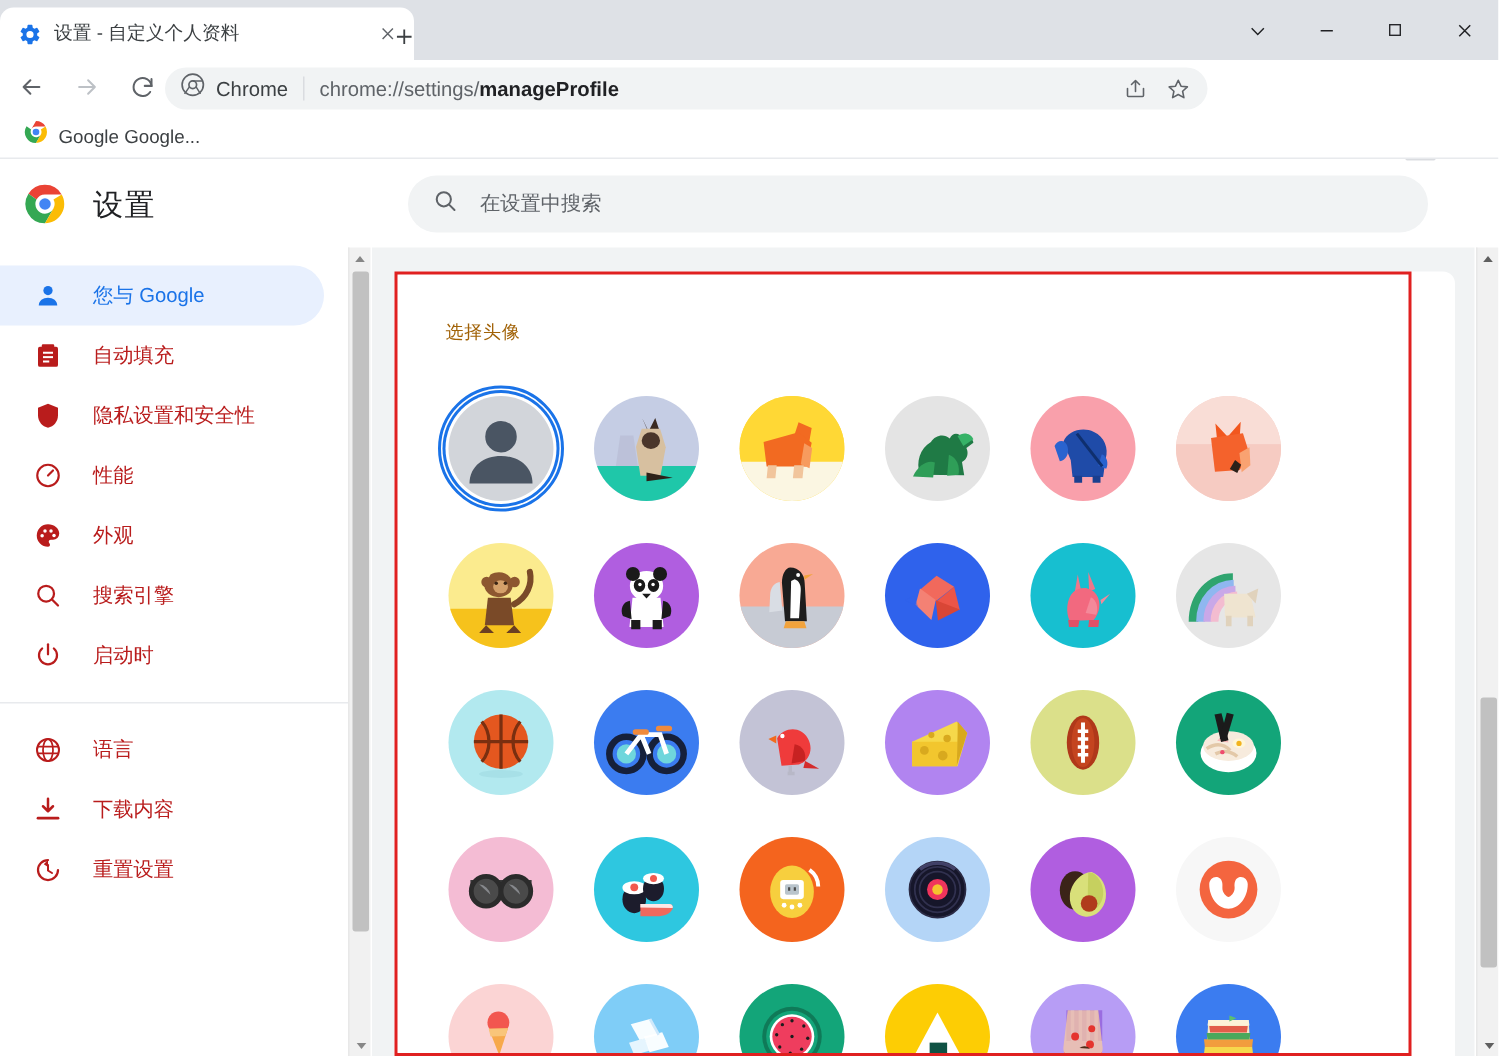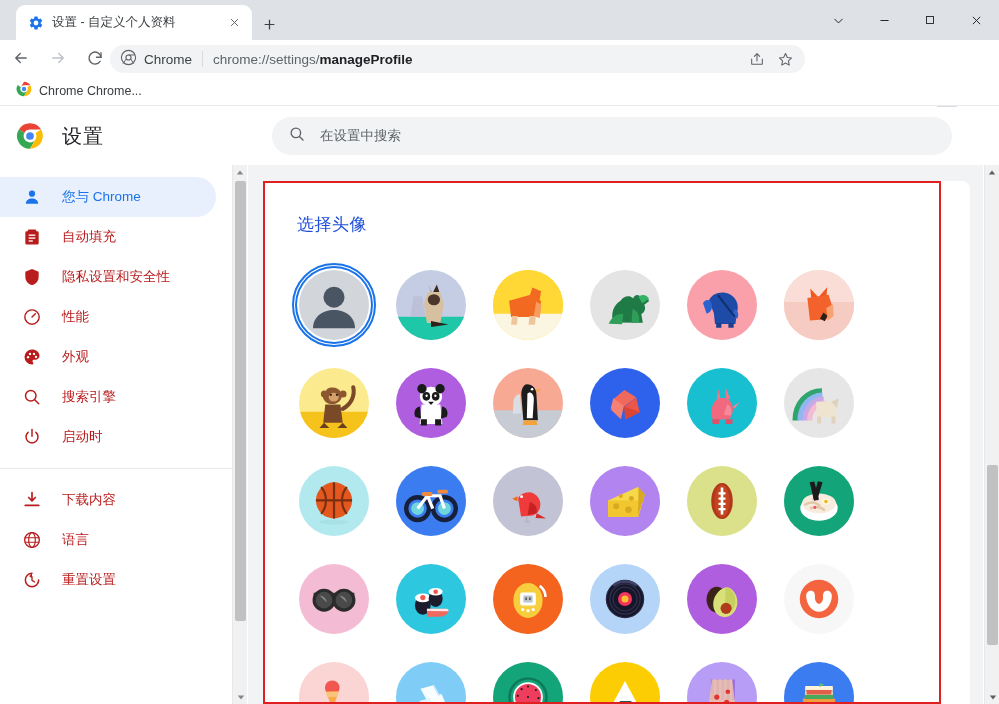--- a/index.html
+++ b/index.html
@@ -9,21 +9,21 @@
     overflow: hidden; background: #fff;
   }
   #app { position: relative; width: 999px; height: 704px; }
 
   
   .titlebar {
     position: absolute; top: 0; left: 0; width: 999px; height: 40px;
     background: #dee1e6;
   }
   .tab {
-    position: absolute; left: 16px; top: 5px; width: 236px; height: 35px;
+    position: absolute; left: 0; top: 5px; width: 276px; height: 35px;
     background: #fff; border-radius: 9px 9px 0 0;
     display: flex; align-items: center; padding: 0 8px;
   }
   .tab-fav { width: 16px; height: 16px; flex: 0 0 16px; margin: 0 8px 0 4px; }
   .tab-title {
     flex: 1 1 auto; font-size: 12.5px; color: #3c4043;
     white-space: nowrap; overflow: hidden; text-overflow: ellipsis;
   }
   .tab-close {
     width: 20px; height: 20px; flex: 0 0 20px; border-radius: 50%;
@@ -131,21 +131,21 @@
   
   .main {
     position: absolute; left: 248px; top: 0; right: 16px; height: 539px;
     background: #f1f3f4; overflow: hidden;
   }
   .card {
     position: absolute; left: 15px; top: 16px; right: 13px; bottom: -40px;
     background: #fff; border-radius: 8px;
   }
   .card-title {
-    margin: 32px 0 0 34px; font-size: 17px; color: #1d4ed8; letter-spacing: .5px;
+    margin: 32px 0 0 34px; font-size: 12px; color: #a16207; letter-spacing: .5px;
   }
   .avatar-grid {
     margin: 20px 0 0 22px; display: grid; grid-template-columns: repeat(6, 97px);
     row-gap: 1px;
   }
   .av-cell {
     width: 97px; height: 97px; display: flex; align-items: center; justify-content: center;
   }
   .av-circle {
     width: 70px; height: 70px; border-radius: 50%; position: relative;
@@ -289,21 +289,21 @@
       <span>
         <svg viewBox="0 0 48 48" width="16" height="16">
           <circle cx="24" cy="24" r="22" fill="#fff"></circle>
           <path d="M24 2a22 22 0 0119.05 11H24a11 11 0 00-9.74 5.9z" fill="#ea4335"></path>
           <path d="M5.1 12.3A22 22 0 0024 46l9.5-16.5A11 11 0 0114.3 18.9z" fill="#34a853" transform="rotate(0 24 24)"></path>
           <path d="M43.05 13A22 22 0 0124 46l9.5-16.5A11 11 0 0035 24a11 11 0 00-1.3-5.2z" fill="#fbbc05"></path>
           <circle cx="24" cy="24" r="9.2" fill="#fff"></circle>
           <circle cx="24" cy="24" r="6.6" fill="#4285f4"></circle>
         </svg>
       </span>
-      <span class="bm-label">Chrome Chrome...</span>
+      <span class="bm-label">Google Google...</span>
     </div>
   </div>
 
   <div class="settings-header">
     <span class="sh-logo">
       <svg viewBox="0 0 48 48" width="28" height="28">
         <circle cx="24" cy="24" r="22" fill="#fff"></circle>
         <path d="M24 2a22 22 0 0119.05 11H24a11 11 0 00-9.74 5.9L5.1 12.3A22 22 0 0124 2z" fill="#ea4335"></path>
         <path d="M5.1 12.3l9.16 6.6A11 11 0 0024 35a11 11 0 009.5-5.5L24 46A22 22 0 015.1 12.3z" fill="#34a853"></path>
         <path d="M43.05 13A22 22 0 0124 46l9.5-16.5A11 11 0 0035 24a11 11 0 00-1.3-5.2z" fill="#fbbc05"></path>
@@ -328,21 +328,21 @@
 
     <div class="sidebar">
       <div class="side-group" id="grp0">
           <div class="side-item active">
             <span class="side-ico">
               <svg viewBox="0 0 24 24" width="20" height="20" fill="currentColor">
                 <circle cx="12" cy="8" r="3.7"></circle>
                 <path d="M4.6 20c0-4 3.4-6.3 7.4-6.3S19.4 16 19.4 20z"></path>
               </svg>
             </span>
-            <span class="side-label">您与 Chrome</span>
+            <span class="side-label">您与 Google</span>
           </div>
           <div class="side-item">
             <span class="side-ico">
               <svg viewBox="0 0 24 24" width="20" height="20" fill="currentColor">
                 <path d="M8 3h8a1 1 0 011 1v1h1.5A1.5 1.5 0 0120 6.5v13A1.5 1.5 0 0118.5 21h-13A1.5 1.5 0 014 19.5v-13A1.5 1.5 0 015.5 5H7V4a1 1 0 011-1z"></path>
                 <rect x="8" y="9" width="8" height="1.6" fill="#fff"></rect>
                 <rect x="8" y="12.5" width="8" height="1.6" fill="#fff"></rect>
                 <rect x="8" y="16" width="5" height="1.6" fill="#fff"></rect>
               </svg>
             </span>
@@ -394,35 +394,35 @@
               </svg>
             </span>
             <span class="side-label">启动时</span>
           </div>
         </div>
       <div class="side-sep"></div>
       <div class="side-group" id="grp1" style="padding-top:0">
           <div class="side-item">
             <span class="side-ico">
               <svg viewBox="0 0 24 24" width="20" height="20" fill="currentColor">
-                <path d="M12 3v9.5M8 9l4 4 4-4" fill="none" stroke="currentColor" stroke-width="2" stroke-linecap="round" stroke-linejoin="round"></path>
-                <path d="M4 18.5h16" stroke="currentColor" stroke-width="2.2" stroke-linecap="round"></path>
-              </svg>
-            </span>
-            <span class="side-label">下载内容</span>
-          </div>
-          <div class="side-item">
-            <span class="side-ico">
-              <svg viewBox="0 0 24 24" width="20" height="20" fill="currentColor">
                 <circle cx="12" cy="12" r="8.8" fill="none" stroke="currentColor" stroke-width="1.6"></circle>
                 <ellipse cx="12" cy="12" rx="4" ry="8.8" fill="none" stroke="currentColor" stroke-width="1.4"></ellipse>
                 <path d="M3.3 9.3h17.4M3.3 14.7h17.4" stroke="currentColor" stroke-width="1.4"></path>
               </svg>
             </span>
             <span class="side-label">语言</span>
+          </div>
+          <div class="side-item">
+            <span class="side-ico">
+              <svg viewBox="0 0 24 24" width="20" height="20" fill="currentColor">
+                <path d="M12 3v9.5M8 9l4 4 4-4" fill="none" stroke="currentColor" stroke-width="2" stroke-linecap="round" stroke-linejoin="round"></path>
+                <path d="M4 18.5h16" stroke="currentColor" stroke-width="2.2" stroke-linecap="round"></path>
+              </svg>
+            </span>
+            <span class="side-label">下载内容</span>
           </div>
           <div class="side-item">
             <span class="side-ico">
               <svg viewBox="0 0 24 24" width="20" height="20" fill="currentColor">
                 <path d="M12 4a8 8 0 108 8" fill="none" stroke="currentColor" stroke-width="1.8" stroke-linecap="round"></path>
                 <path d="M12 4L8.6 7.4 12 9.6z"></path>
                 <path d="M12 8v4.4l3.2 2" fill="none" stroke="currentColor" stroke-width="1.6" stroke-linecap="round"></path>
               </svg>
             </span>
             <span class="side-label">重置设置</span>

